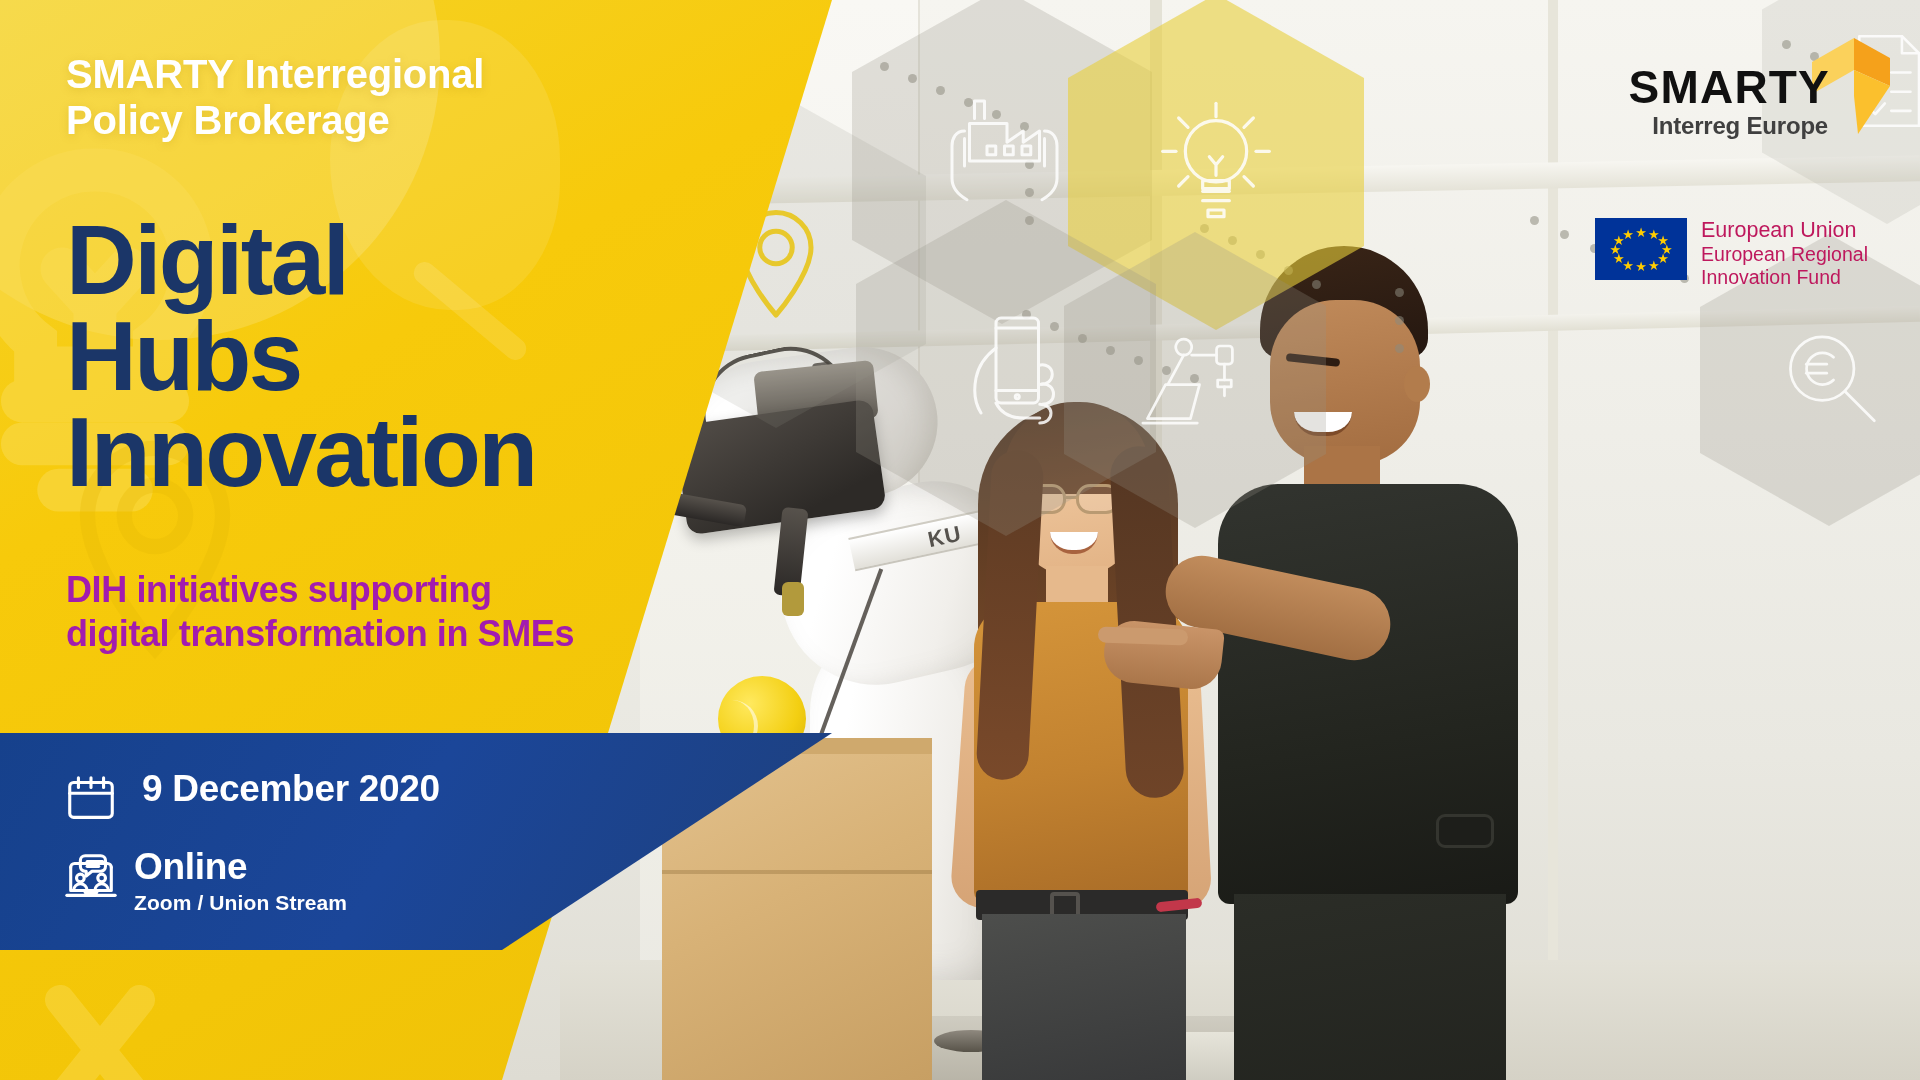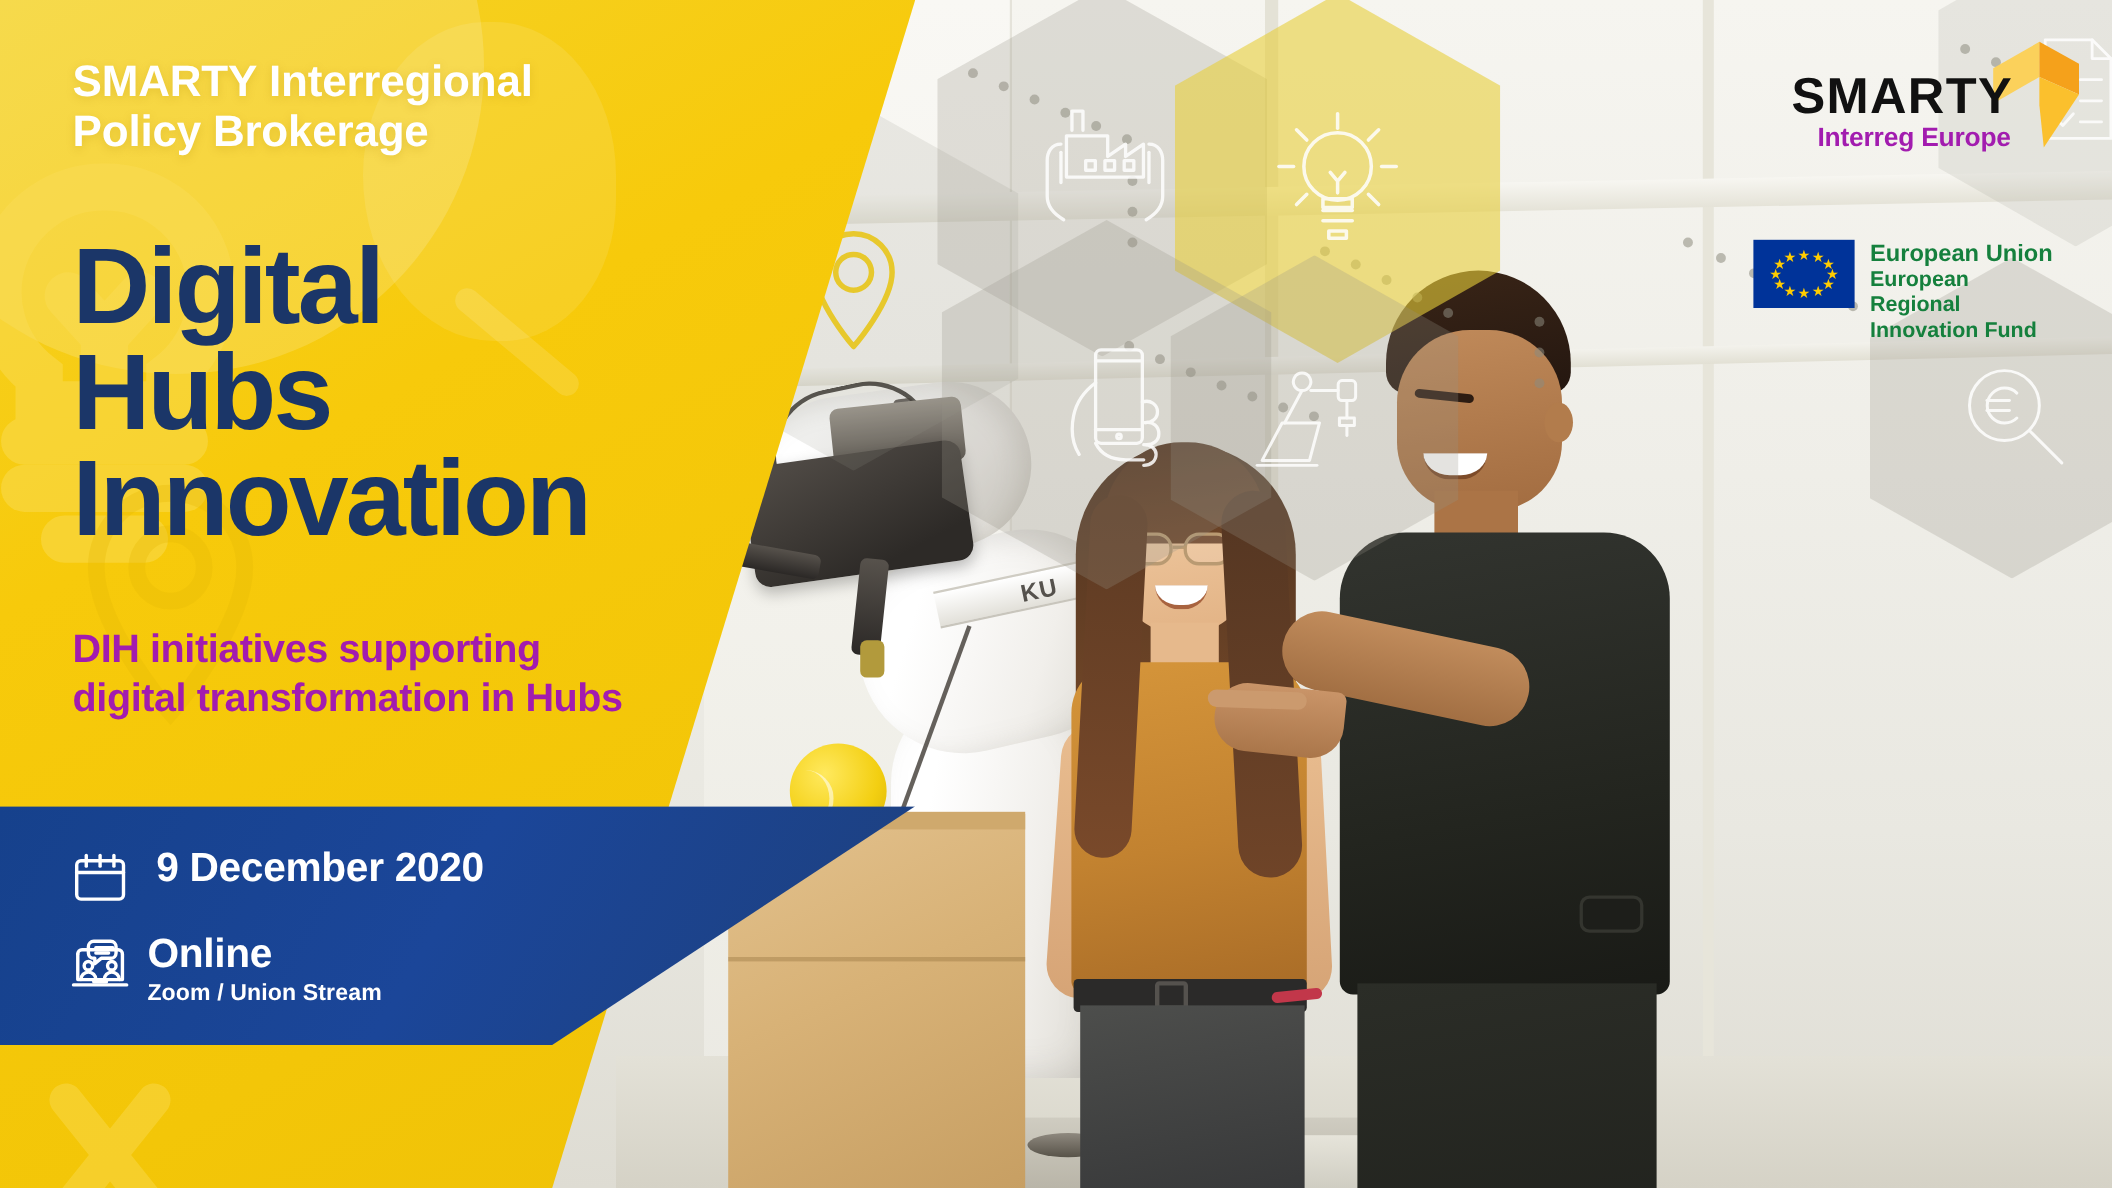--- a/index.html
+++ b/index.html
@@ -388,37 +388,37 @@
 
   
   .logo-block { position: absolute; right: 26px; top: 40px; width: 300px; }
   .smarty-wrap { position: relative; height: 106px; }
   .smarty-word {
     position: absolute; right: 64px; top: 20px;
     font-size: 46px; font-weight: 700; color: #111111; letter-spacing: 1.2px;
   }
   .smarty-sub {
     position: absolute; right: 66px; top: 72px;
-    font-size: 24px; font-weight: 700; color: #a21caf; letter-spacing: -.2px;
+    font-size: 24px; font-weight: 700; color: #404040; letter-spacing: -.2px;
   }
   .smarty-sub em { font-style: normal; font-weight: 600; }
   .smarty-mark { position: absolute; right: 0px; top: -6px; width: 86px; height: 104px; }
 
   .eu-row {
     position: absolute; right: 26px; top: 178px;
     display: flex; align-items: flex-start; gap: 14px;
   }
   .eu-flag {
     width: 92px; height: 62px; background: #003399; position: relative; flex: 0 0 92px;
   }
   .eu-star {
     position: absolute; color: #FFCC00; font-size: 13px; line-height: 1;
     transform: translate(-50%,-50%);
   }
-  .eu-text { color: #15803d; font-size: 19.5px; line-height: 1.18; font-weight: 700; }
+  .eu-text { color: #be185d; font-size: 19.5px; line-height: 1.18; font-weight: 400; }
   .eu-text .l1 { font-size: 21.5px; }
 </style>
 </head>
 <body>
 
 <div id="banner">
 
   <div class="photo-scene">
     <div class="room-bg"></div>
     <div class="wall-panel wp1"></div>
@@ -670,21 +670,21 @@
   </div>
 
   <div class="title">
     <div>Digital</div>
     <div>Hubs</div>
     <div>Innovation</div>
   </div>
 
   <div class="subtitle">
     <div>DIH initiatives supporting</div>
-    <div>digital transformation in Hubs</div>
+    <div>digital transformation in SMEs</div>
   </div>
 
   <div class="info-row ir-date">
     <div class="info-ico">
       <svg viewBox="0 0 60 60" width="58" height="58">
         <rect x="8" y="13" width="44" height="36" rx="4"></rect>
         <line x1="8" y1="24" x2="52" y2="24"></line>
         <line x1="17" y1="8" x2="17" y2="18"></line>
         <line x1="30" y1="8" x2="30" y2="18"></line>
         <line x1="43" y1="8" x2="43" y2="18"></line>

